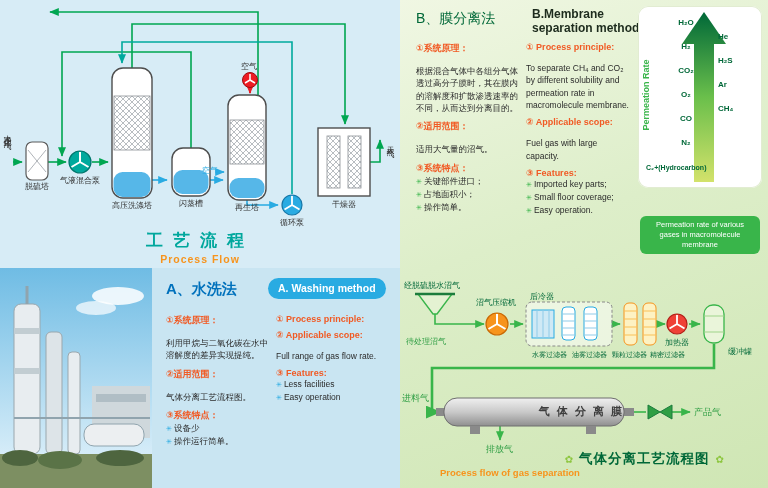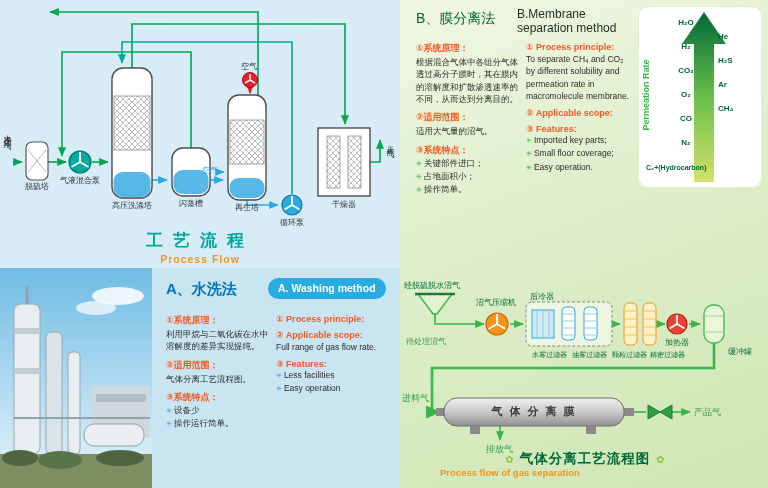--- a/index.html
+++ b/index.html
@@ -14,46 +14,46 @@
   .lbl{position:absolute;white-space:nowrap;line-height:1.2}
   .vert{writing-mode:vertical-rl;text-orientation:upright;letter-spacing:2px}
   .p1-title{left:0;top:231px;width:400px;text-align:center;font-size:17px;font-weight:bold;
             color:#00a79d;letter-spacing:10px}
   .p1-sub{left:0;top:253px;width:400px;text-align:center;font-size:10.5px;font-weight:bold;
           color:#f7941d;letter-spacing:1px}
   .head-cn-a{left:14px;top:12px;font-size:15px;font-weight:bold;color:#0071bc}
   .pill{left:116px;top:10px;background:#29abe2;color:#fff;font-weight:bold;font-size:10.5px;
         padding:4px 10px;border-radius:13px}
   .head-cn-b{left:16px;top:10px;font-size:14px;font-weight:normal;color:#006838}
-  .head-en-b{left:117px;top:8px;width:112px;font-size:12px;font-weight:normal;color:#1d2b1d;
+  .head-en-b{left:132px;top:8px;width:112px;font-size:12px;font-weight:bold;color:#1d2b1d;
              white-space:normal;line-height:1.15}
   .col{position:absolute;white-space:normal}
   .sec-title{color:#f15a24;font-weight:bold;font-size:9px;margin-top:6px}
-  .sec-body{font-size:8.5px;color:#2b2b2b;line-height:1.45;margin-top:1px}
+  .sec-body{font-size:8.5px;color:#2b2b2b;line-height:1.45;margin-top:10px}
   .feat{font-size:8.5px;color:#2b2b2b;line-height:1.55}
   .feat .bullet{font-size:7px;margin-right:2px}
   #p-wash .bullet{color:#29abe2}
   #p-mem .bullet{color:#39b54a}
   .chart-box{position:absolute;left:238px;top:6px;width:124px;height:182px;background:#fff;
              border-radius:10px;box-shadow:0 0 0 1px #e2ecd2 inset}
   .rot-label{position:absolute;left:-52px;top:84px;width:120px;text-align:center;
              transform:rotate(-90deg);color:#39b54a;font-weight:bold;font-size:9px}
   .gas{position:absolute;color:#006838;font-weight:bold;font-size:8px;white-space:nowrap}
   .gasL{left:30px;width:36px;text-align:center}
   .gasR{left:80px}
   .cap-cn{position:absolute;left:238px;top:192px;width:124px;text-align:center;font-size:8px;
           color:#1a1a1a;line-height:1.3;white-space:normal}
   .cap-en{position:absolute;left:240px;top:216px;width:120px;background:#39b54a;color:#fff;
           border-radius:6px;padding:4px 6px;font-size:7.5px;text-align:center;line-height:1.35;
           white-space:normal}
   .flow-lbl{position:absolute;font-size:8px;color:#006838;white-space:nowrap}
   .flow-green{color:#2f9e44}
-  .membrane-txt{position:absolute;left:44px;top:404px;width:180px;text-align:center;
+  .membrane-txt{position:absolute;left:44px;top:404px;width:180px;text-align:right;
                 font-size:11px;font-weight:bold;color:#3d3d3d;letter-spacing:2px}
-  .flow-title{position:absolute;left:40px;top:449px;width:290px;text-align:center}
+  .flow-title{position:absolute;left:40px;top:449px;width:290px;text-align:right}
   .flow-title .t{font-size:13.5px;font-weight:bold;color:#006838;letter-spacing:1px}
   .flow-title .flower{font-size:10px;color:#8dc63f;margin:0 6px}
   .flow-sub{position:absolute;left:40px;top:467px;width:290px;text-align:left;
             font-size:9.5px;font-weight:bold;color:#f7941d}
 </style>
 </head>
 <body>
 
 <div class="stage">
 
@@ -222,20 +222,21 @@
       </div>
       <div class="feat">
         <span class="bullet">✳</span><span>操作简单。</span>
       </div>
     </div>
 
     <div class="col" style="left:126px;top:36px;width:106px">
       <div class="sec-title">① Process principle:</div>
       <div class="sec-body">To separate CH₄ and CO₂ by different solubility and permeation rate in macromolecule membrane.</div>
       <div class="sec-title">② Applicable scope:</div>
+      <div class="sec-body">Fuel gas with large capacity.</div>
       <div class="sec-title">③ Features:</div>
       <div class="feat">
         <span class="bullet">✳</span><span>Imported key parts;</span>
       </div>
       <div class="feat">
         <span class="bullet">✳</span><span>Small floor coverage;</span>
       </div>
       <div class="feat">
         <span class="bullet">✳</span><span>Easy operation.</span>
       </div>
@@ -258,20 +259,21 @@
       <div class="gas gasL" style="top:60px">CO₂</div>
       <div class="gas gasL" style="top:84px">O₂</div>
       <div class="gas gasL" style="top:108px">CO</div>
       <div class="gas gasL" style="top:132px">N₂</div>
       <div class="gas gasR" style="top:26px">He</div>
       <div class="gas gasR" style="top:50px">H₂S</div>
       <div class="gas gasR" style="top:74px">Ar</div>
       <div class="gas gasR" style="top:98px">CH₄</div>
       <div class="gas" style="left:8px;top:158px;font-size:7px">C₂+(Hydrocarbon)</div>
     </div>
+    <div class="cap-en">Permeation rate of various gases in macromolecule membrane</div>
 
     <svg style="position:absolute;left:0;top:270px" width="368" height="182" viewBox="0 270 368 182">
       <defs>
         <marker id="fg" markerWidth="8" markerHeight="8" refX="5.5" refY="2.5" orient="auto">
           <path d="M0,0 L6,2.5 L0,5 Z" fill="#39b54a"></path>
           </marker>
         <linearGradient id="metal" x1="0" y1="0" x2="0" y2="1">
           <stop offset="0" stop-color="#f0f0f0"></stop>
             <stop offset="0.5" stop-color="#c9c9c9"></stop>
             <stop offset="1" stop-color="#8f8f8f"></stop>

